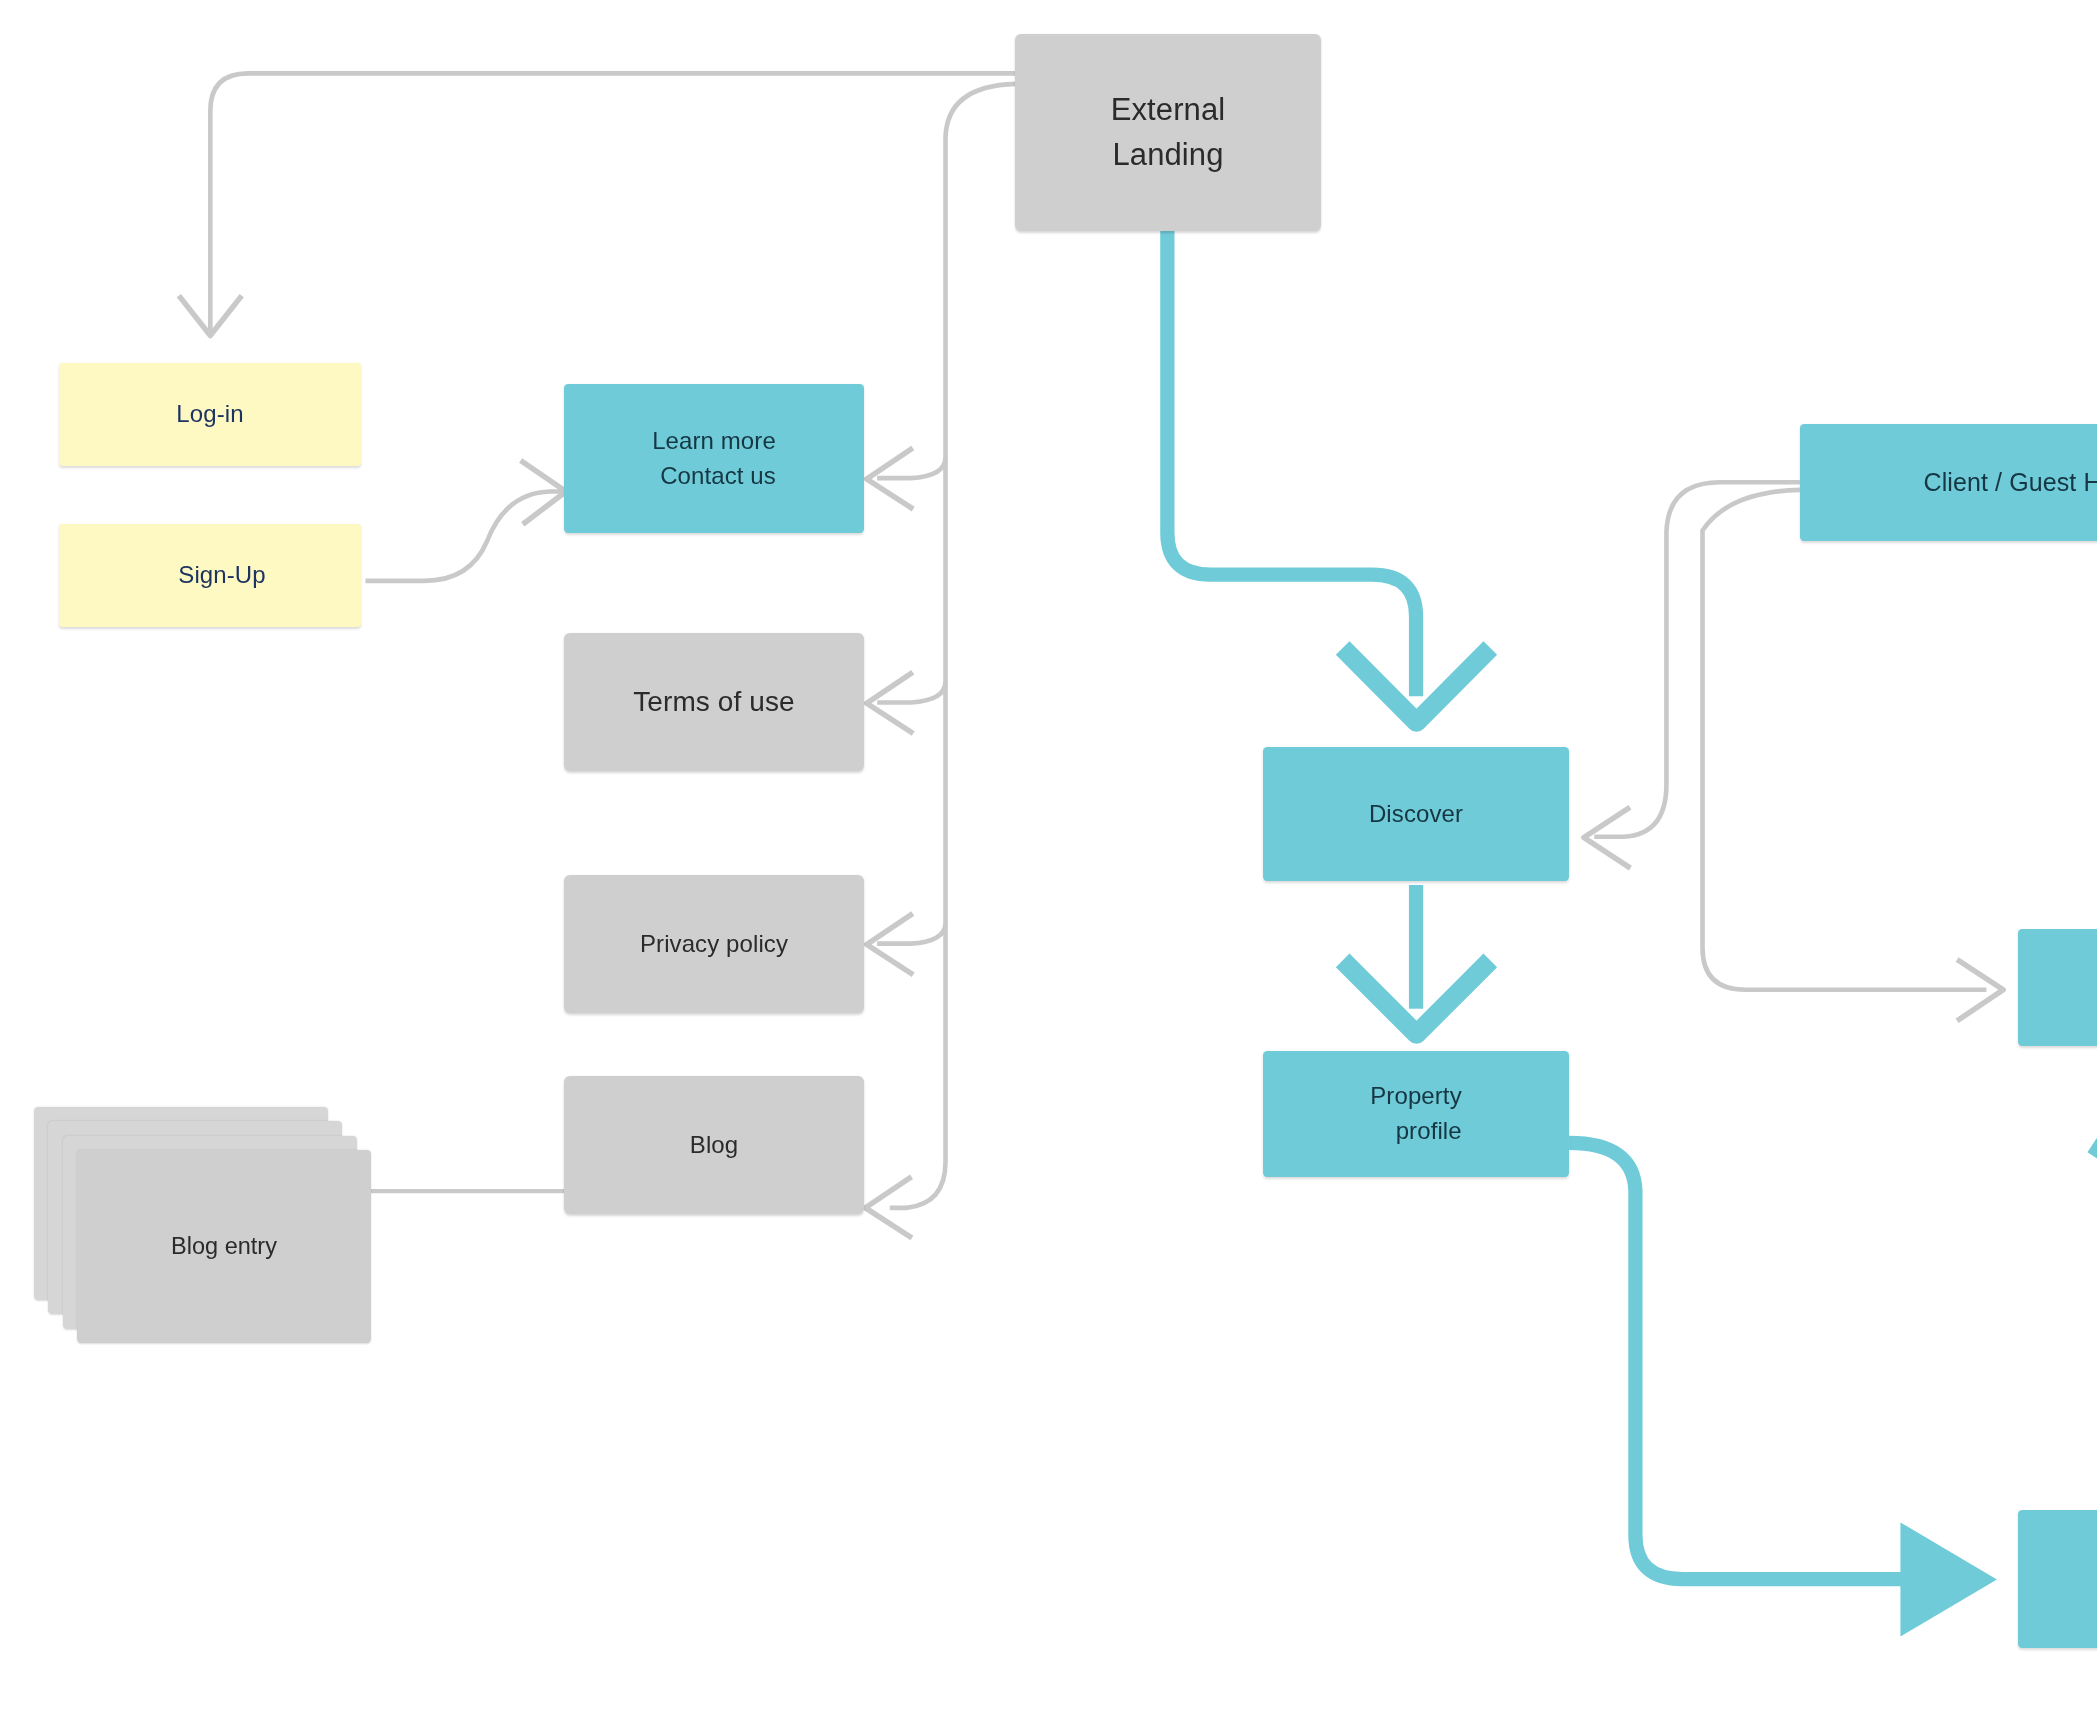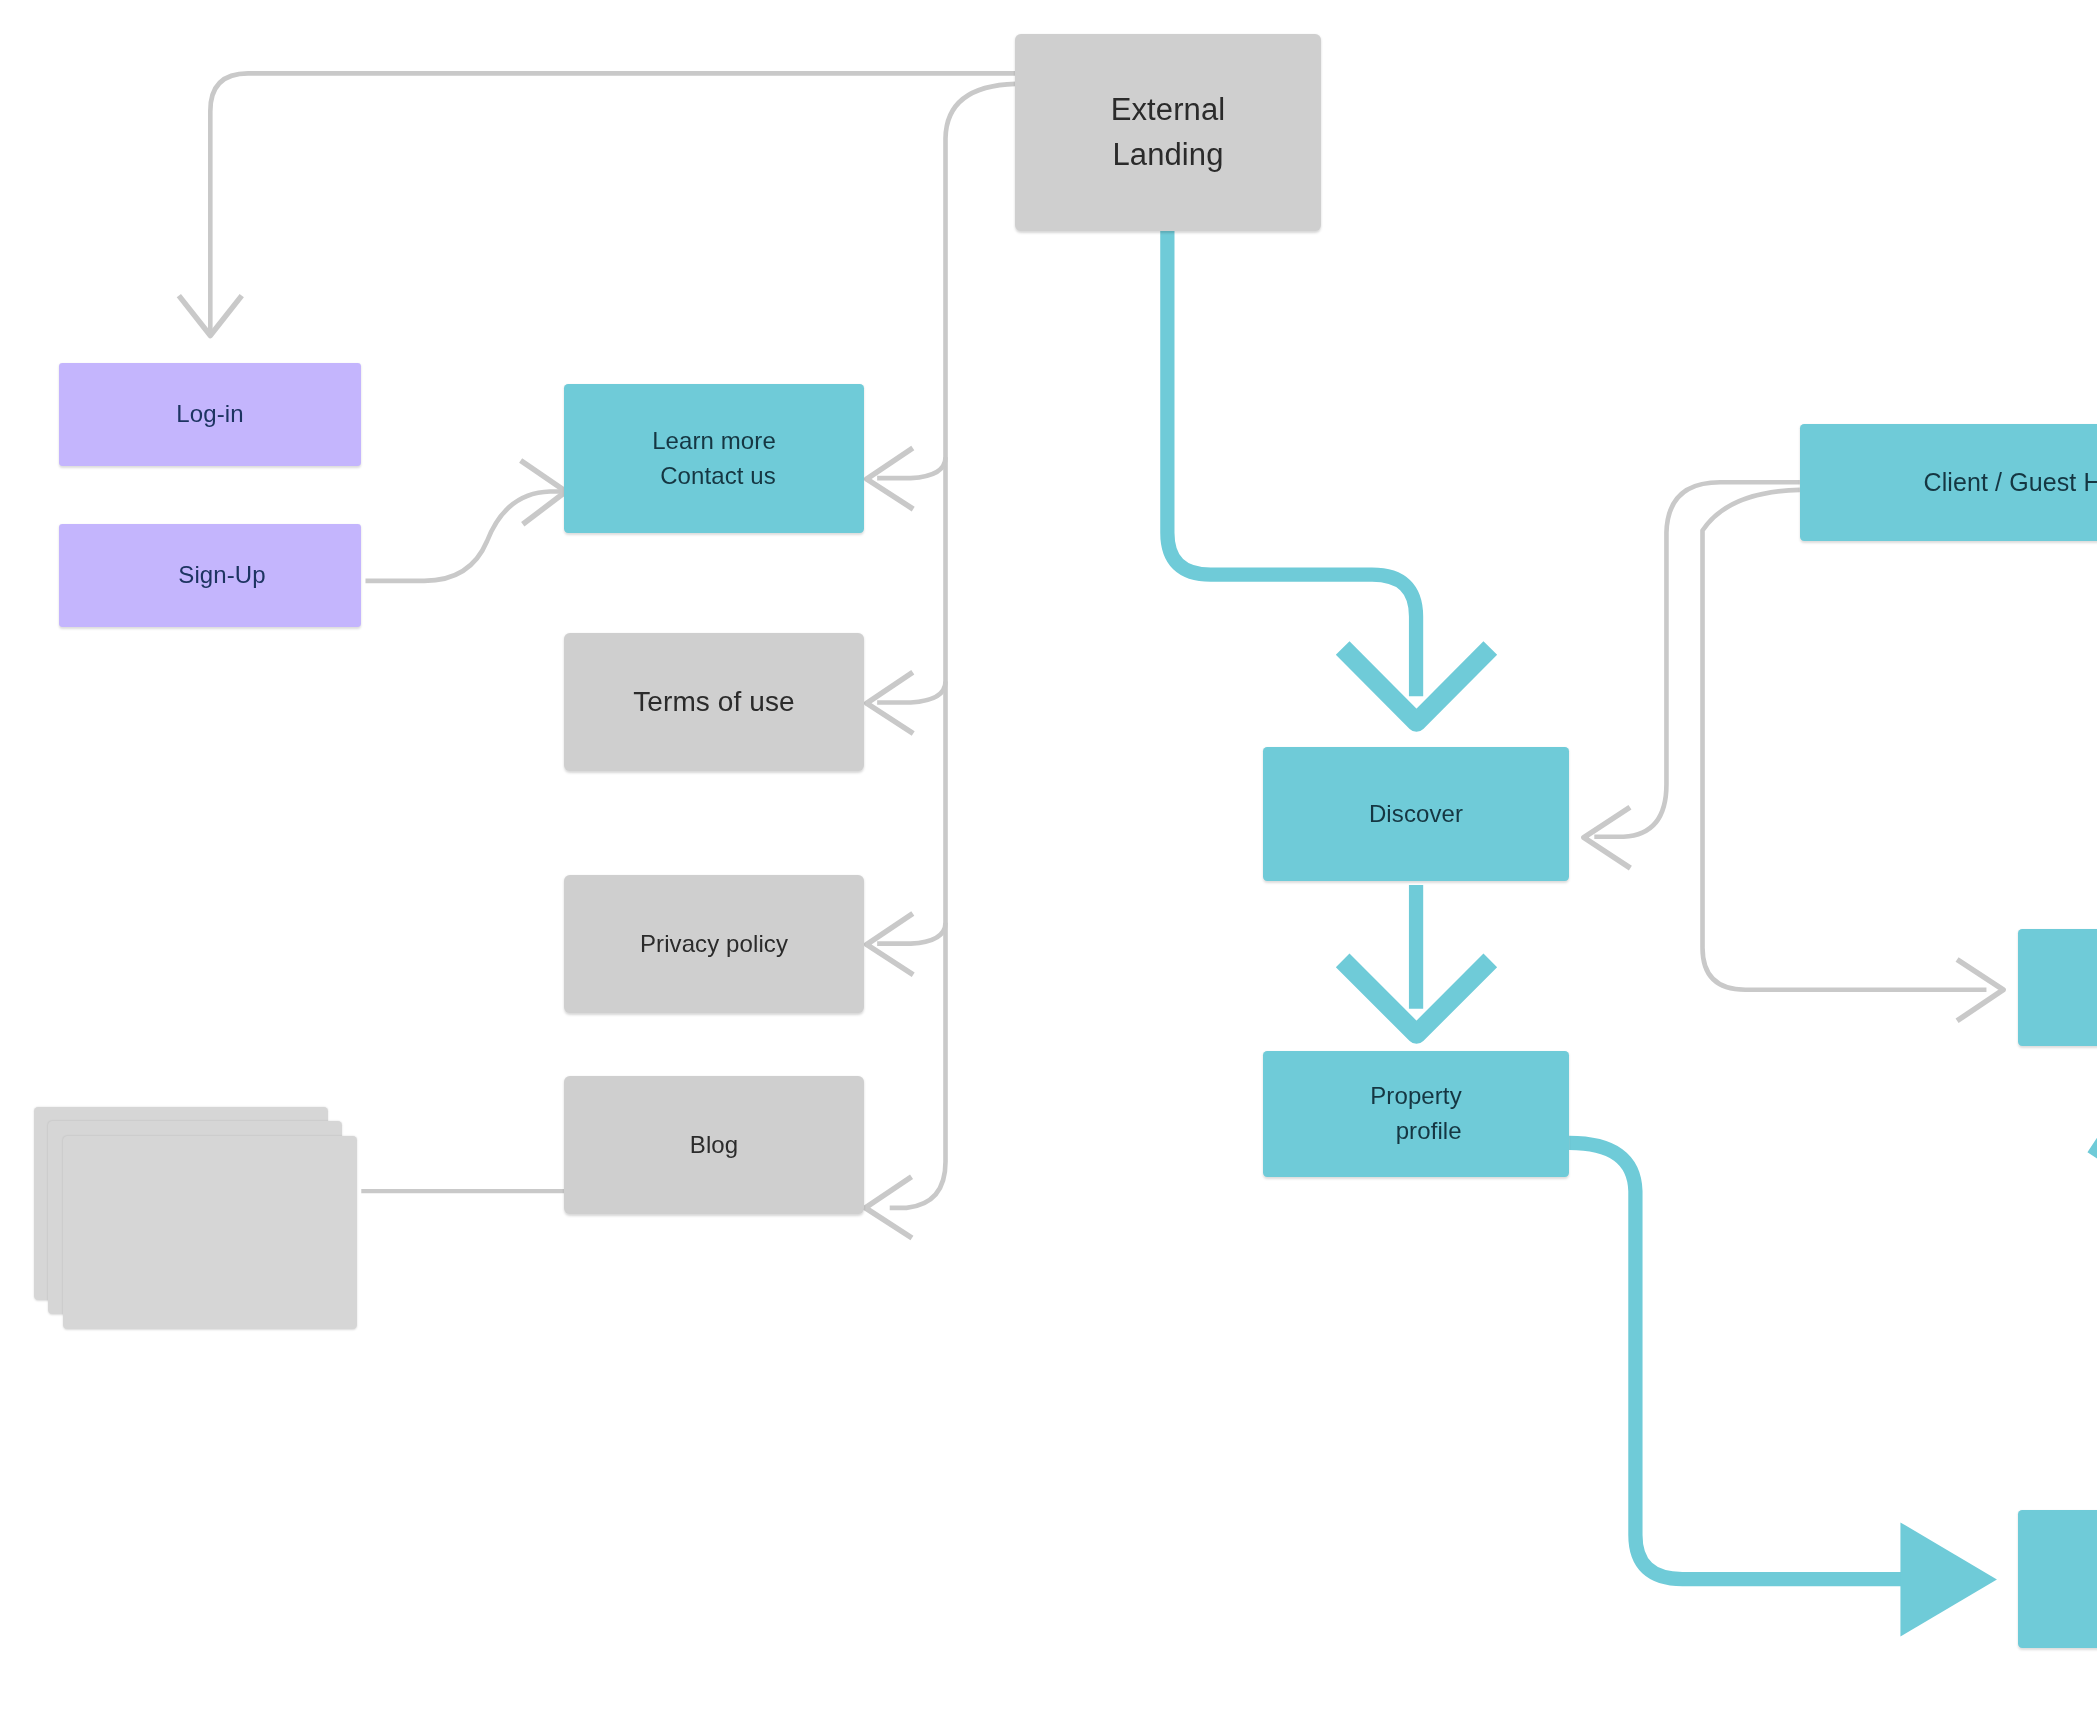--- a/index.html
+++ b/index.html
@@ -39,21 +39,21 @@
     white-space: pre-line;
   }
   
   .n-gray {
     background: #cfcfcf;
     border-radius: 5.9px;
     box-shadow: 0 1.3px 2.5px rgba(0,0,0,0.16);
     color: #2b2b2b;
   }
   .n-blue {
-    background: #c4b5fd;
+    background: #fef9c3;
     border-radius: 3.4px;
     box-shadow: 0 1.3px 2.5px rgba(0,0,0,0.14);
     color: #1d3461;
   }
   .n-teal {
     background: #6fcbd8;
     border-radius: 4.2px;
     box-shadow: 0 1.3px 2.5px rgba(0,0,0,0.14);
     color: #153642;
   }
@@ -190,17 +190,20 @@
       </div>
       <div class="node n-teal" style="left: 1800px; top: 424px; width: 474px; height: 117px; font-size: 25px;">
         <span class="lbl">Client / Guest Home</span>
       </div>
       <div class="node n-teal" style="left: 2018px; top: 929px; width: 300px; height: 117px; font-size: 24px;"></div>
       <div class="node n-teal" style="left: 2018px; top: 1510px; width: 300px; height: 138px; font-size: 24px;"></div>
       <div class="deck" style="left: 34px; top: 1107px; width: 336px; height: 236px;">
         <div class="card" style="left: 0px; top: 0px; width: 294px; height: 193px; z-index: 1; background: rgb(214, 214, 214);"></div>
         <div class="card" style="left: 14.3px; top: 14.3px; width: 294px; height: 193px; z-index: 2; background: rgb(214, 214, 214);"></div>
         <div class="card" style="left: 28.5px; top: 28.5px; width: 294px; height: 193px; z-index: 3; background: rgb(214, 214, 214);"></div>
+        <div class="card front" style="left: 43px; top: 43px; width: 294px; height: 193px; z-index: 4; background: rgb(207, 207, 207); font-size: 23.5px;">
+          <span class="lbl">Blog entry</span>
+        </div>
       </div>
     </div>
 
 </div>
 
 
 </body></html>

